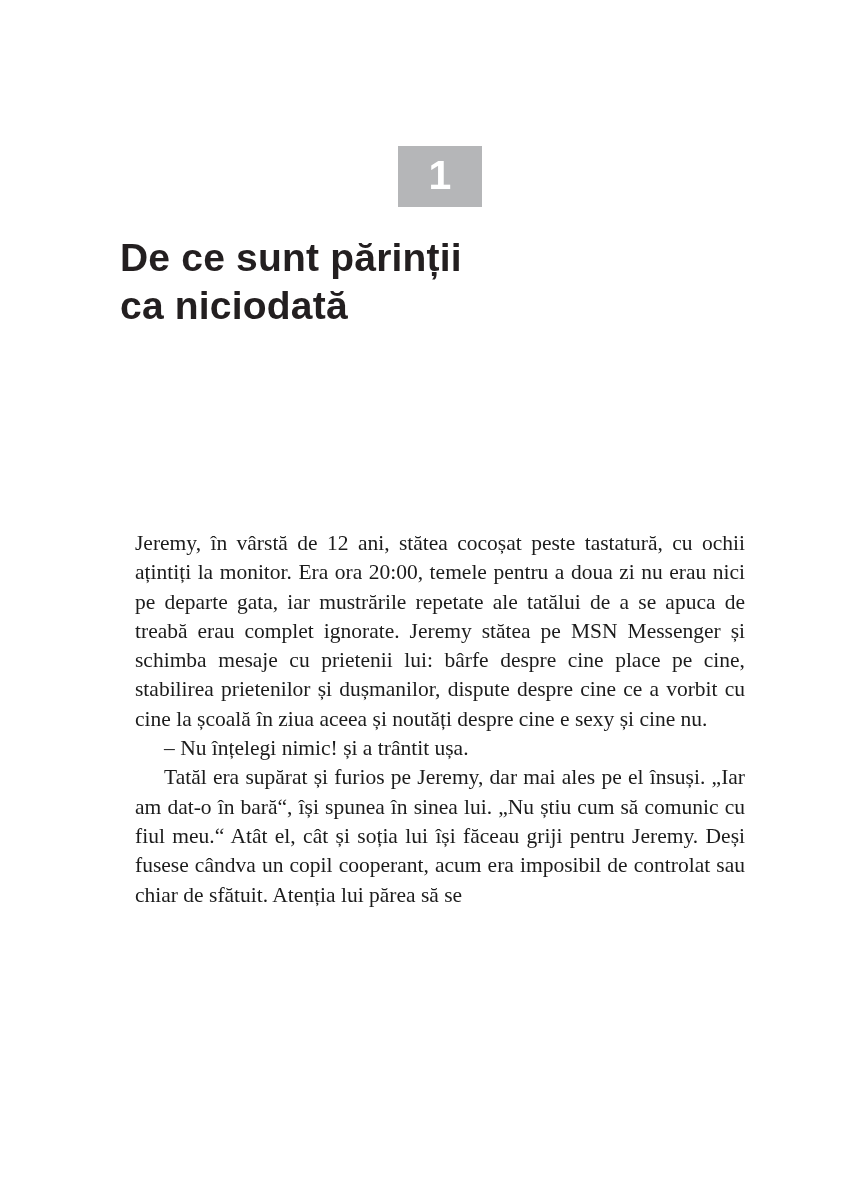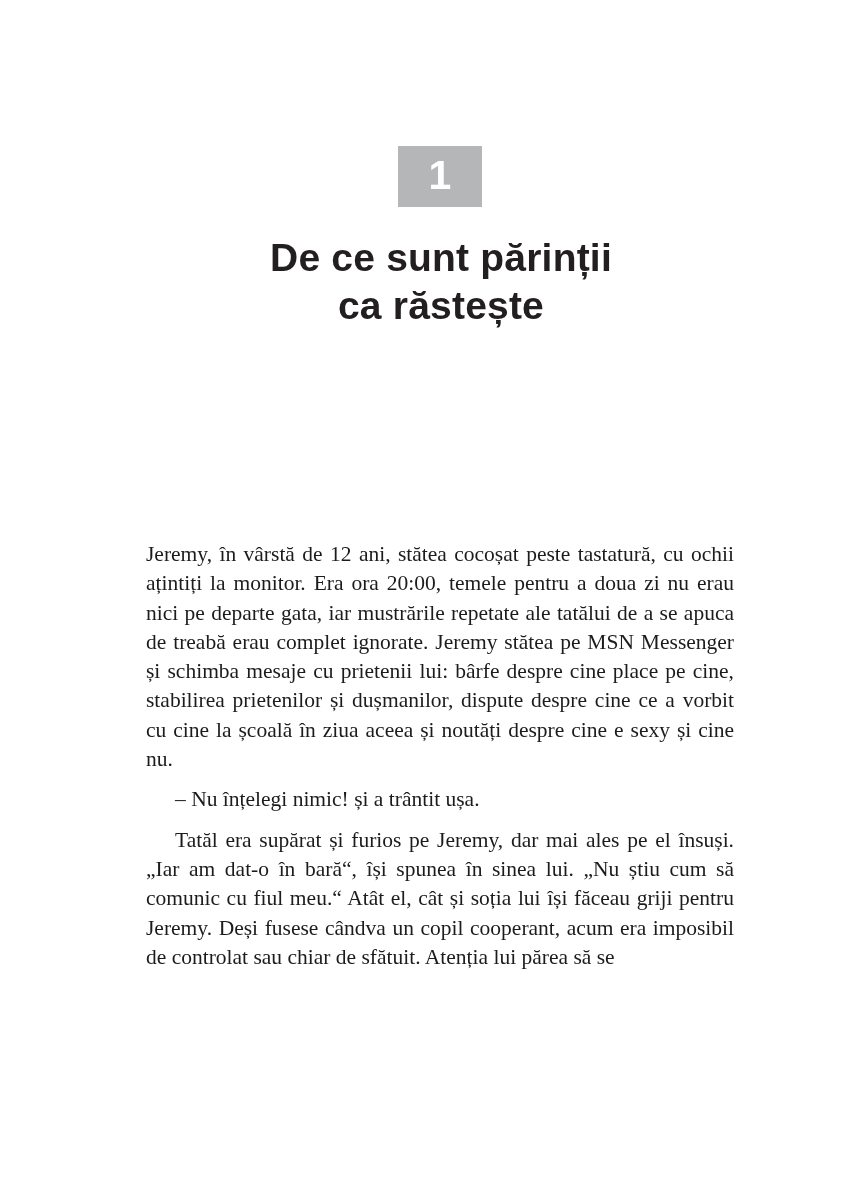--- a/index.html
+++ b/index.html
@@ -34,21 +34,20 @@
     font-size: 41px;
     line-height: 1;
     color: #ffffff;
     transform: translateY(-1px);
   }
   .chapter-title {
     position: absolute;
     left: 120px;
     top: 234px;
     width: 642px;
-    text-align: center;
     font-family: "Liberation Sans", sans-serif;
     font-weight: 600;
     font-size: 39px;
     line-height: 48px;
     color: #231f20;
     letter-spacing: 0.2px;
   }
   .chapter-title .title-line {
     display: block;
   }
@@ -57,39 +56,39 @@
     left: 135px;
     top: 529px;
     width: 610px;
     font-family: "Liberation Serif", serif;
     font-size: 21.5px;
     line-height: 29.3px;
     color: #1c1c1c;
     text-align: justify;
   }
   .body-text p {
-    margin: 11px;
+    margin: 0;
     padding: 0;
   }
   .body-text p.indented {
     text-indent: 29px;
   }
 </style>
 </head>
 <body>
 
 <div class="page">
 
   <div class="chapter-box">
     <span class="chapter-number">1</span>
   </div>
 
   <h1 class="chapter-title" style="margin:0; font-weight:600;">
     <span class="title-line">De ce sunt părinții</span>
-    <span class="title-line">ca răstește</span>
+    <span class="title-line">ca niciodată</span>
   </h1>
 
   <div class="body-text">
     <p class="para">Jeremy, în vârstă de 12 ani, stătea cocoșat peste tastatură, cu ochii ațintiți la monitor. Era ora 20:00, temele pentru a doua zi nu erau nici pe departe gata, iar mustrările repetate ale tatălui de a se apuca de treabă erau complet ignorate. Jeremy stătea pe MSN Messenger și schimba mesaje cu prietenii lui: bârfe despre cine place pe cine, stabilirea prietenilor și dușmanilor, dispute despre cine ce a vorbit cu cine la școală în ziua aceea și noutăți despre cine e sexy și cine nu.</p>
     <p class="para indented">– Nu înțelegi nimic! și a trântit ușa.</p>
     <p class="para indented">Tatăl era supărat și furios pe Jeremy, dar mai ales pe el însuși. „Iar am dat-o în bară“, își spunea în sinea lui. „Nu știu cum să comunic cu fiul meu.“ Atât el, cât și soția lui își făceau griji pentru Jeremy. Deși fusese cândva un copil cooperant, acum era imposibil de controlat sau chiar de sfătuit. Atenția lui părea să se</p>
   </div>
 
 </div>
 

